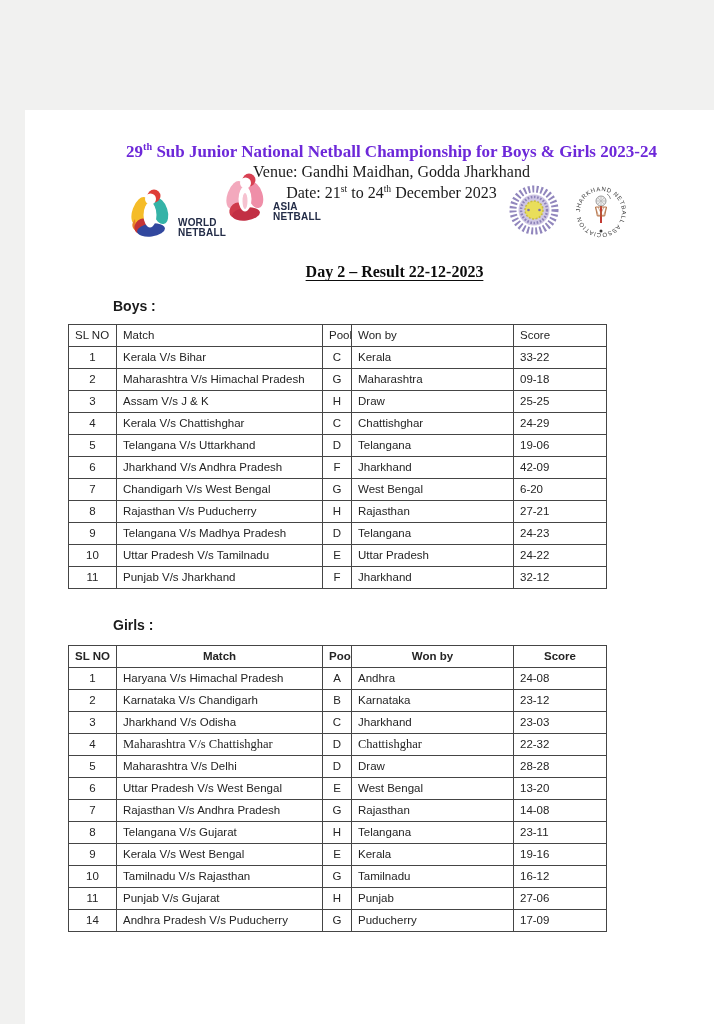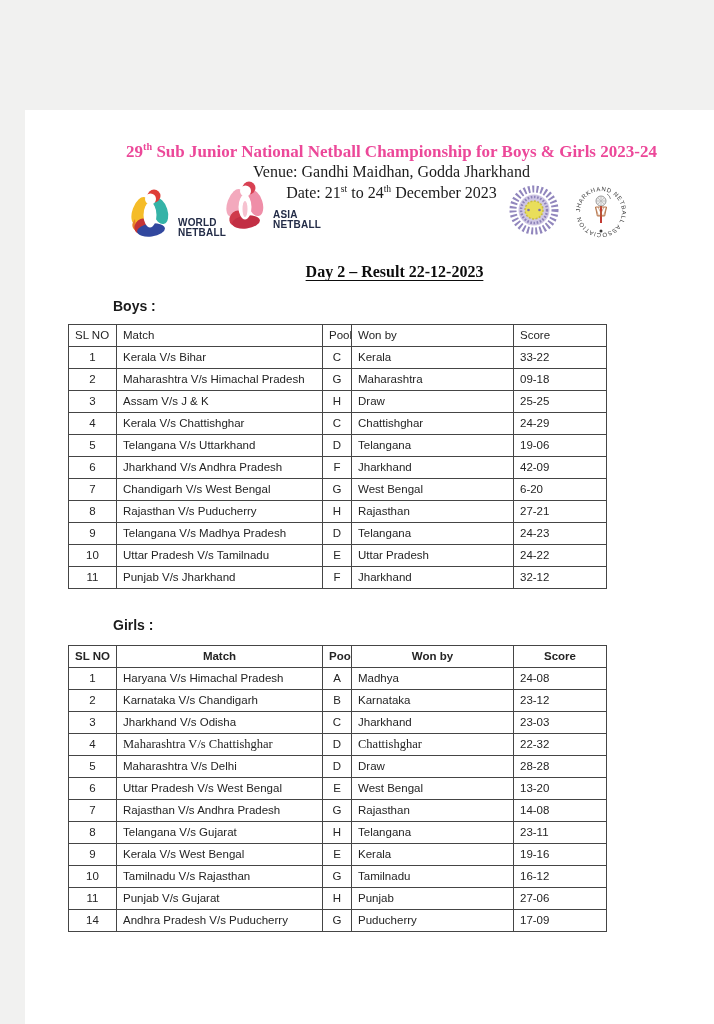--- a/index.html
+++ b/index.html
@@ -10,31 +10,31 @@
     -webkit-font-smoothing:antialiased;
   }
   .canvas{position:relative;width:714px;height:1024px;background:#f1f1f0;}
   .paper{
     position:absolute;left:25px;top:110px;width:689px;height:914px;
     background:#ffffff;
   }
   .doc-header{position:relative;padding-top:26px;padding-left:50px;padding-right:6px;text-align:center;}
   .title{
     font-family:"Liberation Serif","DejaVu Serif",serif;
-    font-weight:bold;font-size:17px;line-height:22px;color:#ec4899;
+    font-weight:bold;font-size:17px;line-height:22px;color:#6d28d9;
     white-space:nowrap;
   }
   .sub-line{
     font-family:"Liberation Serif","DejaVu Serif",serif;
     font-size:16px;line-height:17px;color:#1c1c1c;
   }
   sup{font-size:0.6em;}
   .logo{position:absolute;display:flex;align-items:flex-end;gap:4px;}
   .logo-world{left:103px;top:76px;}
-  .logo-asia{left:198px;top:68px;}
+  .logo-asia{left:198px;top:60px;}
   .logo-sunburst{left:484px;top:75px;}
   .logo-jna{left:547px;top:71px;}
   .logo-text{
     text-align:left;font-size:10px;line-height:10px;font-weight:bold;
     color:#232c47;letter-spacing:0.2px;
   }
   .day-heading-wrap{text-align:center;margin-top:62px;padding-left:50px;height:22px;}
   .day-heading{
     font-family:"Liberation Serif","DejaVu Serif",serif;
     font-weight:bold;font-size:16px;color:#0d0d0d;
@@ -262,21 +262,21 @@
           <th>Pool</th>
           <th>Won by</th>
           <th>Score</th>
         </tr>
       </thead>
       <tbody>
           <tr>
             <td class="col-sl">1</td>
             <td class="col-match">Haryana V/s Himachal Pradesh</td>
             <td class="col-pool">A</td>
-            <td class="col-won_by">Madhya</td>
+            <td class="col-won_by">Andhra</td>
             <td class="col-score">24-08</td>
           </tr>
           <tr>
             <td class="col-sl">2</td>
             <td class="col-match">Karnataka V/s Chandigarh</td>
             <td class="col-pool">B</td>
             <td class="col-won_by">Karnataka</td>
             <td class="col-score">23-12</td>
           </tr>
           <tr>

